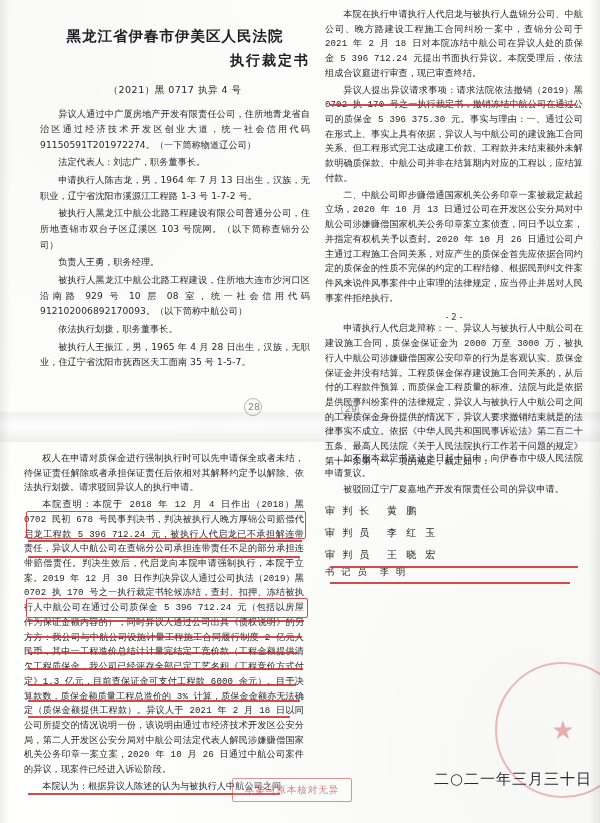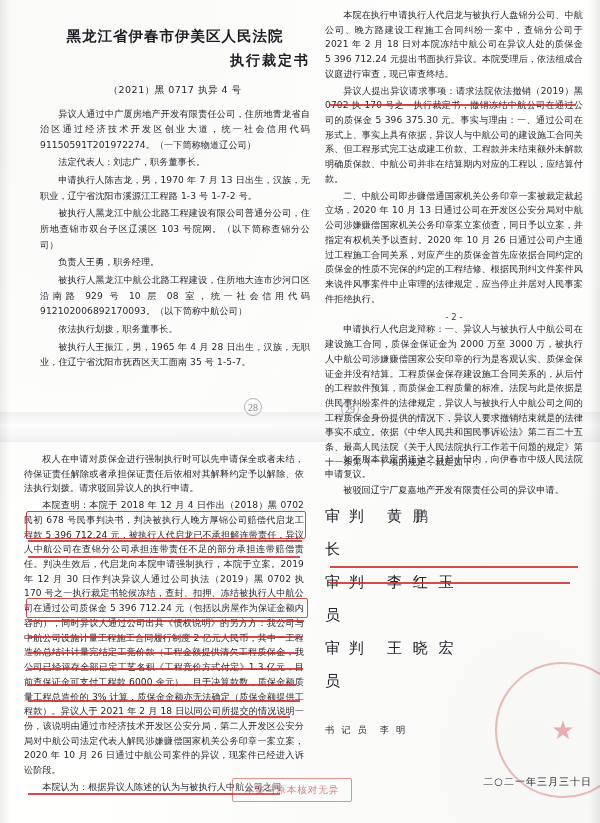--- a/index.html
+++ b/index.html
@@ -81,21 +81,21 @@
   p.para {
     font-size: 9.1px;
     line-height: 1.72;
     margin: 0 0 2px 0;
     text-align: justify;
     text-justify: inter-ideograph;
     text-indent: 2em;
     color: #262630;
     letter-spacing: 0.1px;
   }
-  p.para.tight { line-height: 1.62; }
+  p.para.tight { line-height: 1.62; font-family: Liberation Mono, monospace; }
   .red-strike {
     position: absolute;
     height: 1.6px;
     background: #cc2b2b;
     transform-origin: left center;
     opacity: 0.85;
     pointer-events: none;
   }
   .red-box {
     position: absolute;
@@ -108,37 +108,36 @@
   
   .page-num {
     text-align: center;
     font-size: 8.5px;
     color: #3a3a42;
     margin-top: 6px;
   }
 
   
   .sig-block {
-    font-size: 15px;
+    font-size: 10px;
     line-height: 2.2;
     color: #23232b;
   }
   .sig-row { display: flex; }
   .sig-label { width: 62px; letter-spacing: 2px; }
   .sig-name { letter-spacing: 3px; }
   .sig-clerk {
-    margin-top: 26px;
     font-size: 9.3px;
     letter-spacing: 2px;
   }
   .date-line {
     position: absolute;
     right: 8px;
     bottom: 34px;
-    font-size: 10px;
+    font-size: 15px;
     color: #2a2a32;
     letter-spacing: 1px;
   }
 
   
   .seal {
     position: absolute;
     width: 132px;
     height: 132px;
     border: 2.5px solid rgba(200,40,40,0.55);
@@ -165,21 +164,21 @@
     justify-content: center;
     font-family: "DejaVu Serif", "Liberation Serif", serif;
     opacity: 0.85;
     pointer-events: none;
     background: rgba(255,255,255,0.15);
   }
   .hand-num {
     position: absolute;
     color: #4a4a55;
     font-size: 10px;
-    font-family: Liberation Serif, serif;
+    font-family: Liberation Mono, monospace;
     opacity: 0.7;
   }
   .circle-mark {
     position: absolute;
     width: 16px; height: 16px;
     border: 1.2px solid #7a7a85;
     border-radius: 50%;
     opacity: 0.55;
   }
   .edge-shadow {
@@ -203,21 +202,21 @@
   <div class="scan-noise"></div>
 
   <div class="col col-left-top">
     <div class="doc-title">黑龙江省伊春市伊美区人民法院</div>
     <div class="doc-subtitle">执行裁定书</div>
     <div class="case-no">（2021）黑 0717 执异 4 号</div>
 
     <div style="height:10px"></div>
     <p class="para">异议人通过中广厦房地产开发有限责任公司，住所地青龙省自治区通过经济技术开发区创业大道，统一社会信用代码91150591T201972274。（一下简称物道辽公司）</p>
     <p class="para">法定代表人：刘志广，职务董事长。</p>
-    <p class="para">申请执行人陈吉龙，男，1970 年 7 月 13 日出生，汉族，无职业，辽宁省沈阳市溪源江工程路 1-3 号 1-7-2 号。</p>
+    <p class="para">申请执行人陈吉龙，男，1964 年 7 月 13 日出生，汉族，无职业，辽宁省沈阳市溪源江工程路 1-3 号 1-7-2 号。</p>
     <p class="para">被执行人黑龙江中航公北路工程建设有限公司普通分公司，住所地查锦市双台子区辽溪区 103 号院网。（以下简称查锦分公司）</p>
     <p class="para">负责人王勇，职务经理。</p>
     <p class="para">被执行人黑龙江中航公北路工程建设，住所地大连市沙河口区沿南路 929 号 10 层 08 室，统一社会信用代码912102006892170093。（以下简称中航公司）</p>
     <p class="para">依法执行划拨，职务董事长。</p>
     <p class="para">被执行人王振江，男，1965 年 4 月 28 日出生，汉族，无职业，住辽宁省沈阳市抚西区天工面南 35 号 1-5-7。</p>
   </div>
 
   <div class="col col-right-top">
     <p class="para tight">本院在执行申请执行人代启龙与被执行人盘锦分公司、中航公司、晚方路建设工程施工合同纠纷一案中，查锦分公司于 2021 年 2 月 18 日对本院冻结中航公司在异议人处的质保金 5 396 712.24 元提出书面执行异议。本院受理后，依法组成合议庭进行审查，现已审查终结。</p>
     <p class="para tight">异议人提出异议请求事项：请求法院依法撤销（2019）黑 0702 执 170 号之一执行裁定书，撤销冻结中航公司在通过公司的质保金 5 396 375.30 元。事实与理由：一、通过公司在形式上、事实上具有依据，异议人与中航公司的建设施工合同关系、但工程形式完工达成建工价款、工程款并未结束额外未解款明确质保款、中航公司并非在结算期内对应的工程以，应结算付款。</p>

